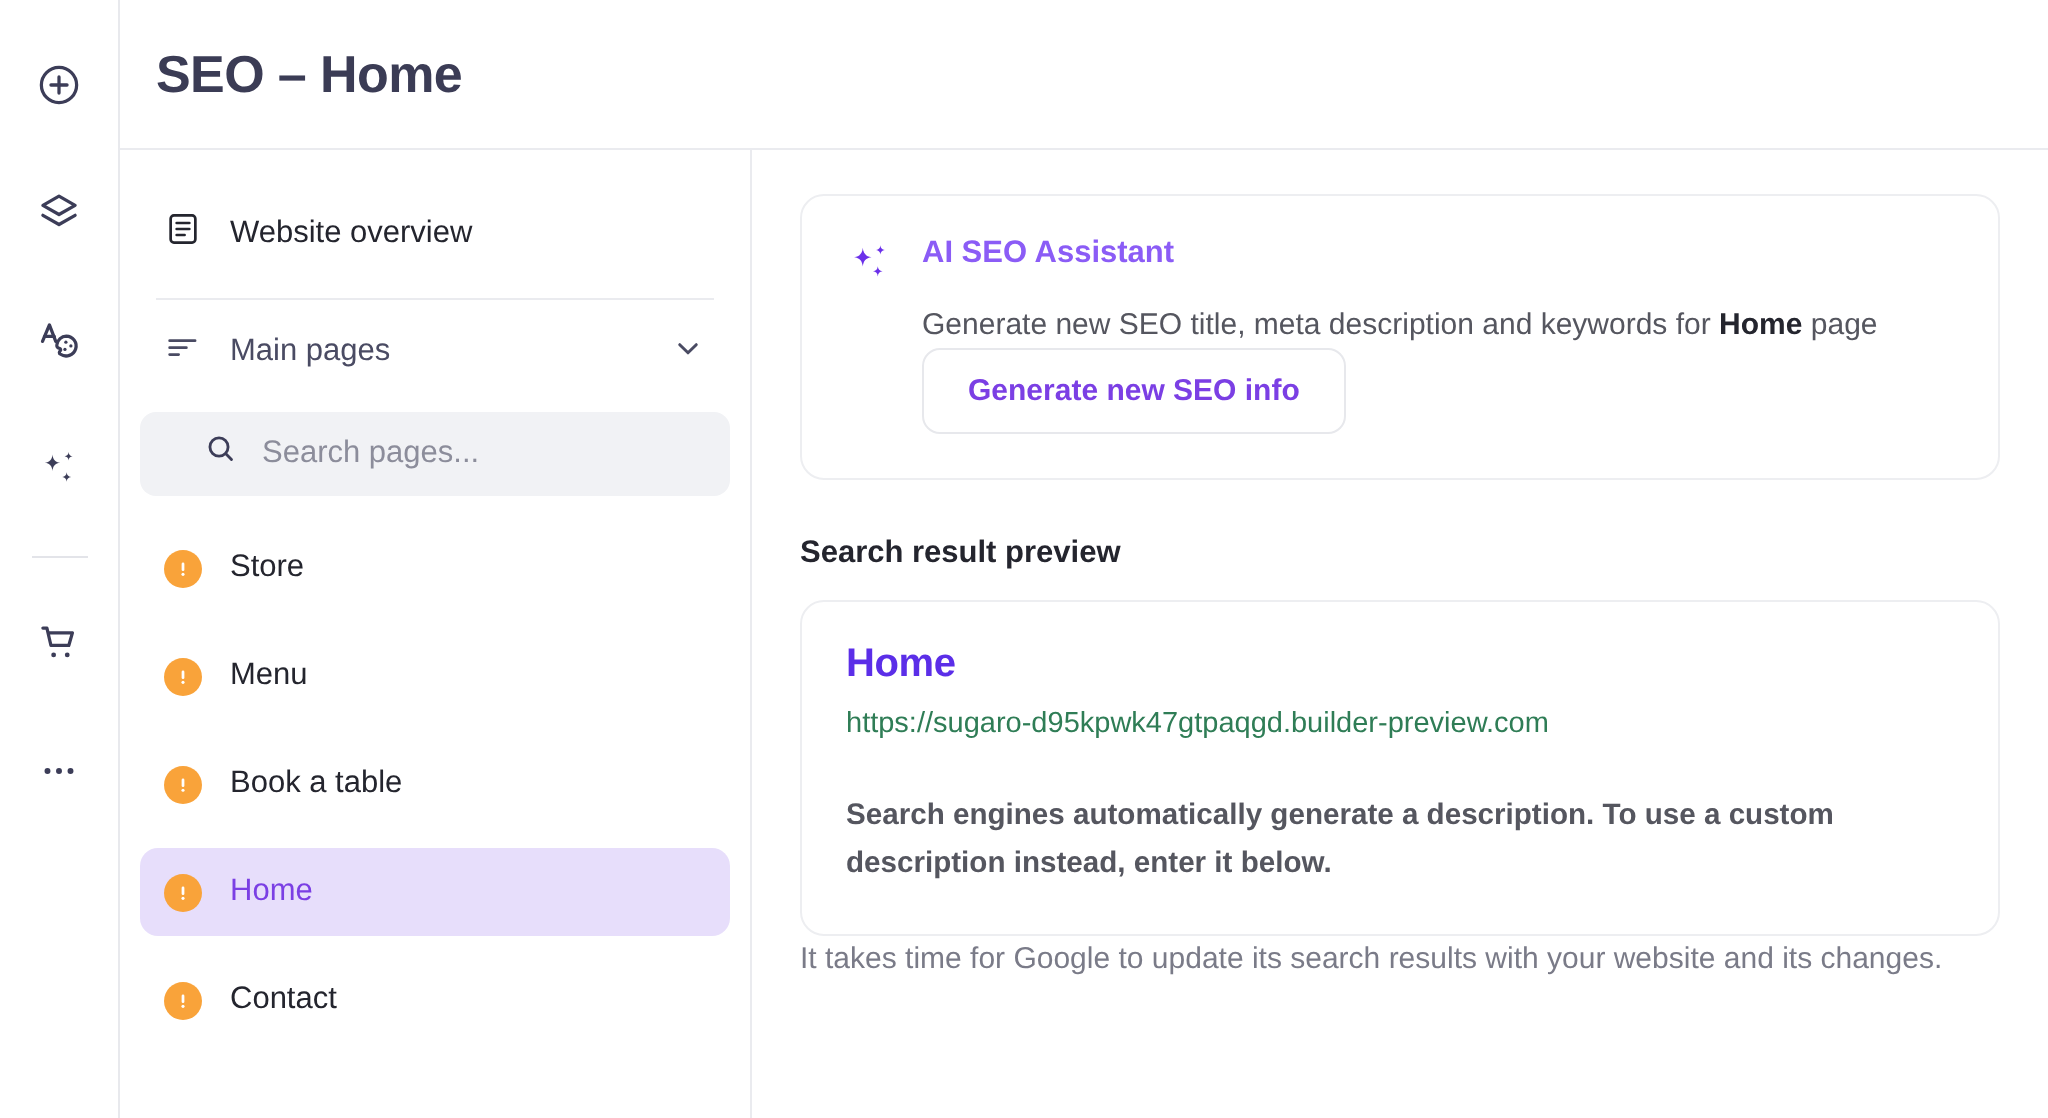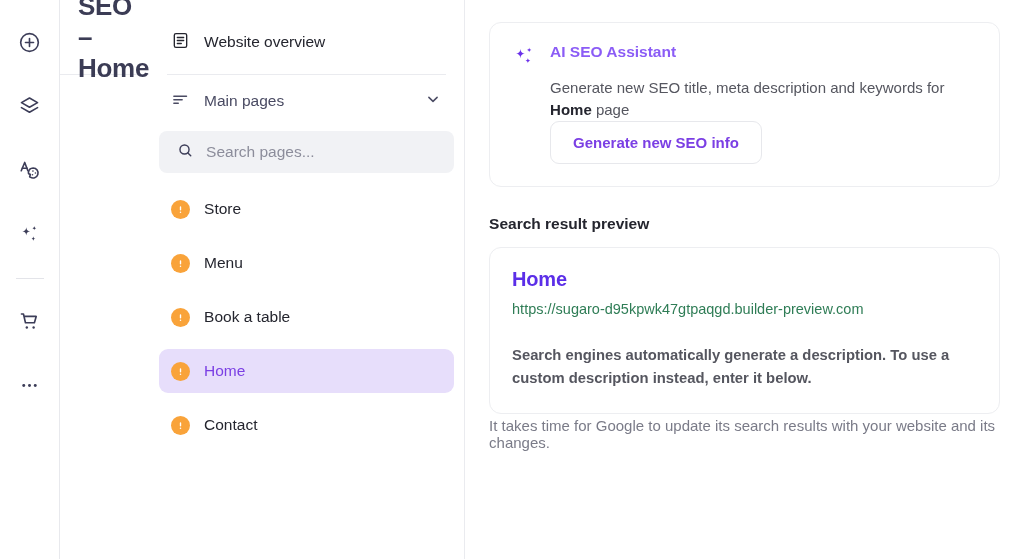--- a/index.html
+++ b/index.html
@@ -29,21 +29,21 @@
     cursor: pointer;
     margin-bottom: 24px;
   }
   .rail-btn svg { display:block; }
   .rail-div {
     width: 28px; height: 1px; background: #E3E4E9;
     margin: 0 0 22px 0;
   }
 
   
-  .main-col { flex: 1 1 auto; display: flex; flex-direction: row; min-width:0; }
+  .main-col { flex: 1 1 auto; display: flex; flex-direction: column; min-width:0; }
 
   .topbar {
     height: 75px; flex: 0 0 75px;
     border-bottom: 1px solid #EAEBEF;
     display: flex; align-items: center;
     padding-left: 18px;
     background: #fff;
   }
   .page-title {
     font-size: 26px; font-weight: bold; color: #3B3C55;
@@ -84,21 +84,21 @@
     font-size: 15.5px; color: #4A4B63; flex: 1 1 auto;
   }
 
   .search-wrap {
     margin: 4px 0 0 0; padding: 0 0px;
   }
   .search-box {
     display: flex; align-items: center; gap: 12px;
     height: 42px; border-radius: 8px;
     background: #F1F2F5;
-    padding: 0 18px;
+    padding: 0 32px;
     cursor: text;
   }
   .search-box .ph {
     font-size: 15.5px; color: #8C8D9B;
   }
 
   .page-list { margin-top: 14px; }
   .page-item {
     display: flex; align-items: center; gap: 14px;
     height: 44px; padding: 0 12px;

